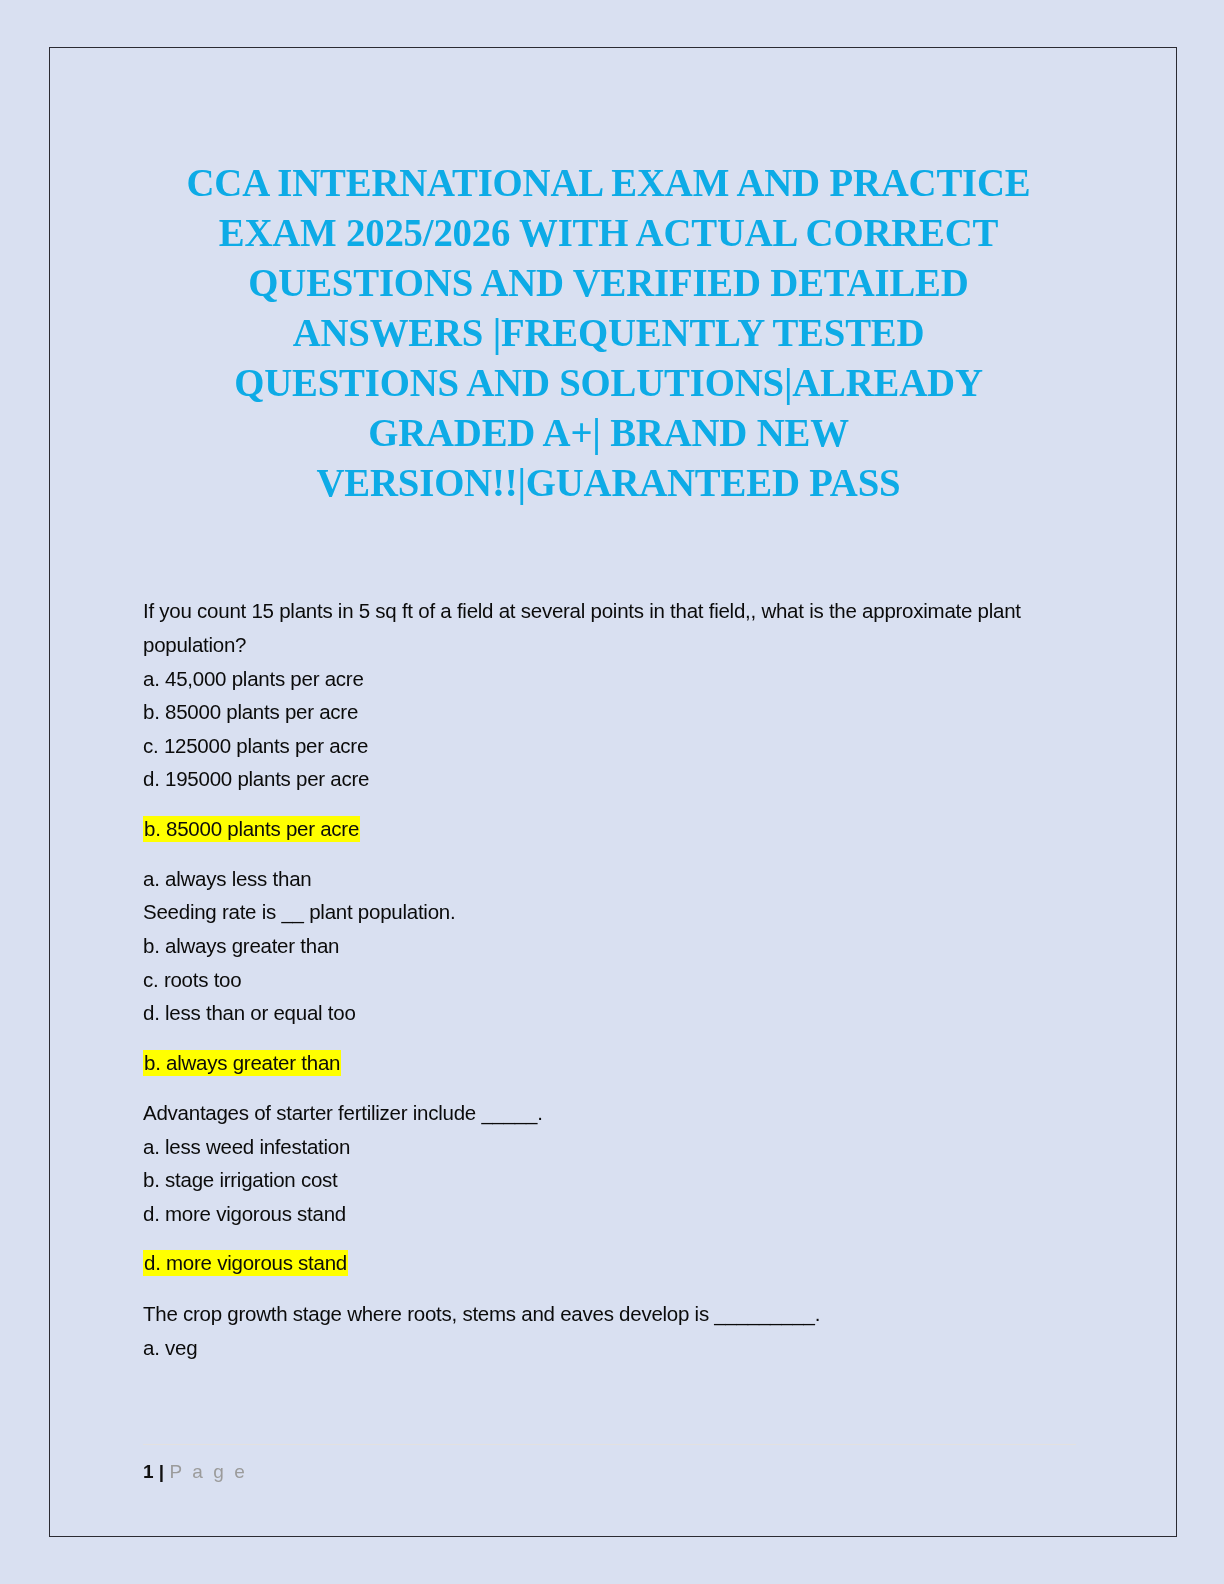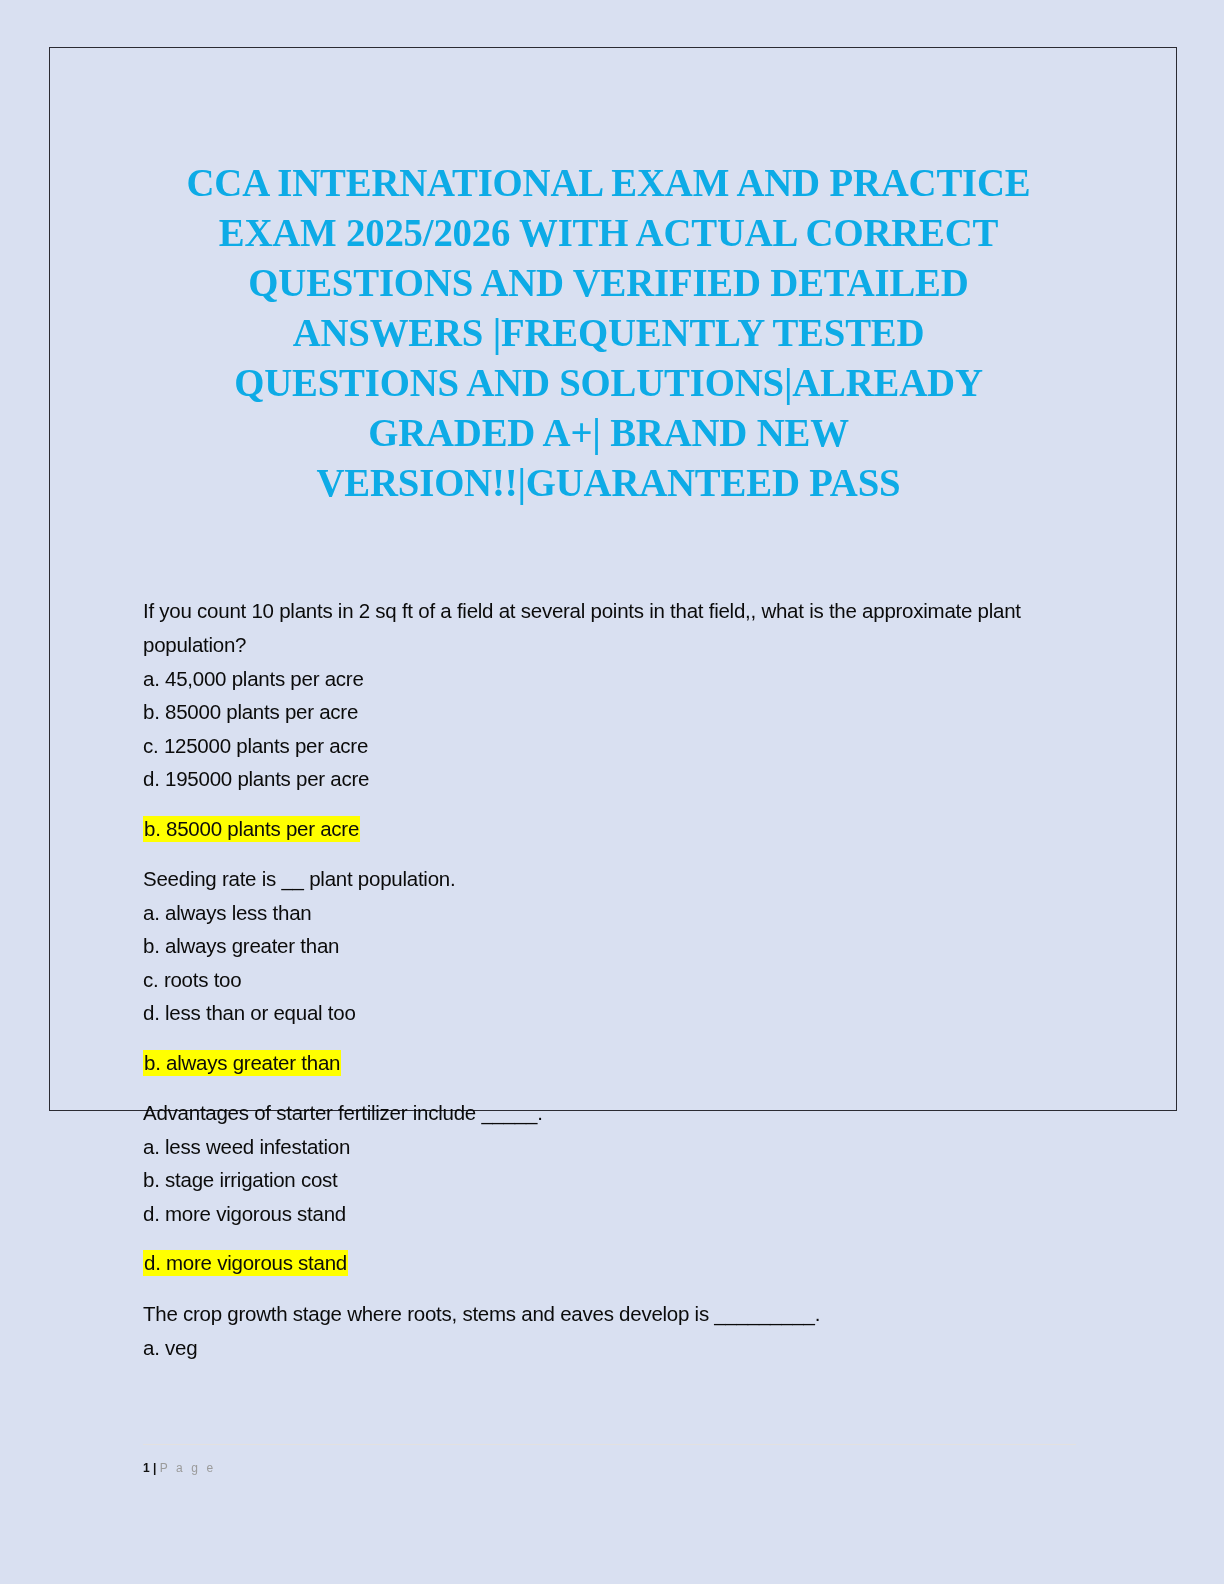--- a/index.html
+++ b/index.html
@@ -15,21 +15,21 @@
     overflow: hidden;
     position: relative;
   }
 
   
   .page-sheet {
     position: absolute;
     left: 49px;
     top: 47px;
     width: 1128px;
-    height: 1064px;
+    height: 1490px;
     border: 1px solid #2b2b33;
     background: #d9e0f1;
     box-sizing: border-box;
   }
 
   .page-inner {
     position: absolute;
     left: 93px;          
     top: 0;
     width: 933px;        
@@ -108,21 +108,21 @@
     width: 933px;
   }
   .footer-rule {
     width: 933px;
     height: 1px;
     background: #e3e1e0;
     margin: 0 0 16px 0;
   }
   .footer-text {
     font-family: "Liberation Sans", sans-serif;
-    font-size: 12px;
+    font-size: 19px;
     color: #9b9b9b;
     letter-spacing: 2.6px;
     white-space: pre;
   }
   .footer-num {
     color: #111111;
     font-weight: bold;
     letter-spacing: 0;
   }
   .footer-bar {
@@ -143,31 +143,31 @@
       <span class="tline">QUESTIONS AND VERIFIED DETAILED</span>
       <span class="tline">ANSWERS |FREQUENTLY TESTED</span>
       <span class="tline">QUESTIONS AND SOLUTIONS|ALREADY</span>
       <span class="tline">GRADED A+| BRAND NEW</span>
       <span class="tline">VERSION!!|GUARANTEED PASS</span>
     </div>
 
     <div class="body-content">
 
       <div class="qblock">
-        <span class="line stem">If you count 10 plants in 2 sq ft of a field at several points in that field,, what is the approximate plant population?</span>
+        <span class="line stem">If you count 15 plants in 5 sq ft of a field at several points in that field,, what is the approximate plant population?</span>
         <span class="line">a. 45,000 plants per acre</span>
         <span class="line">b. 85000 plants per acre</span>
         <span class="line">c. 125000 plants per acre</span>
         <span class="line">d. 195000 plants per acre</span>
         <div class="answer-row"><span class="answer-hl">b. 85000 plants per acre</span></div>
       </div>
 
       <div class="qblock">
+        <span class="line">a. always less than</span>
         <span class="line stem">Seeding rate is __ plant population.</span>
-        <span class="line">a. always less than</span>
         <span class="line">b. always greater than</span>
         <span class="line">c. roots too</span>
         <span class="line">d. less than or equal too</span>
         <div class="answer-row"><span class="answer-hl">b. always greater than</span></div>
       </div>
 
       <div class="qblock">
         <span class="line stem">Advantages of starter fertilizer include _____.</span>
         <span class="line">a. less weed infestation</span>
         <span class="line">b. stage irrigation cost</span>

